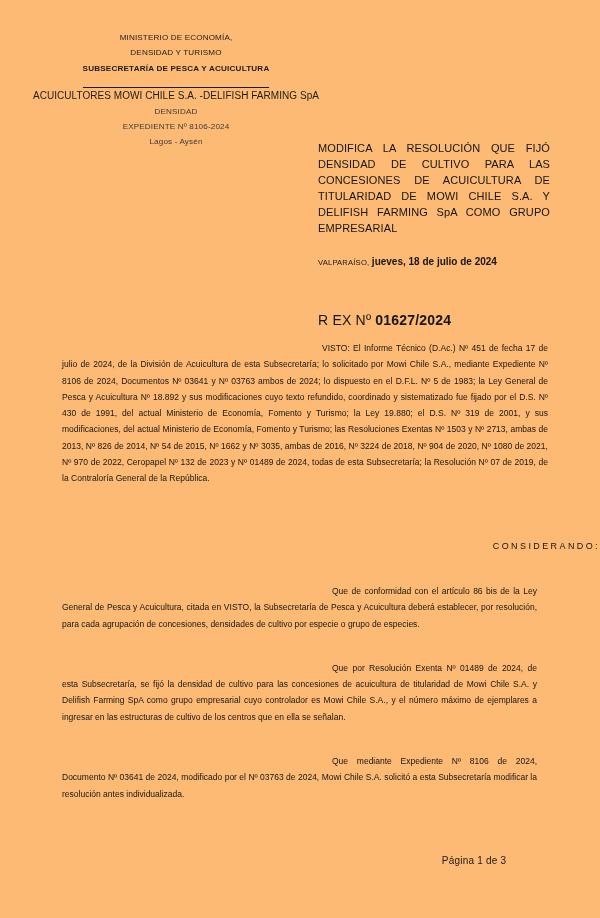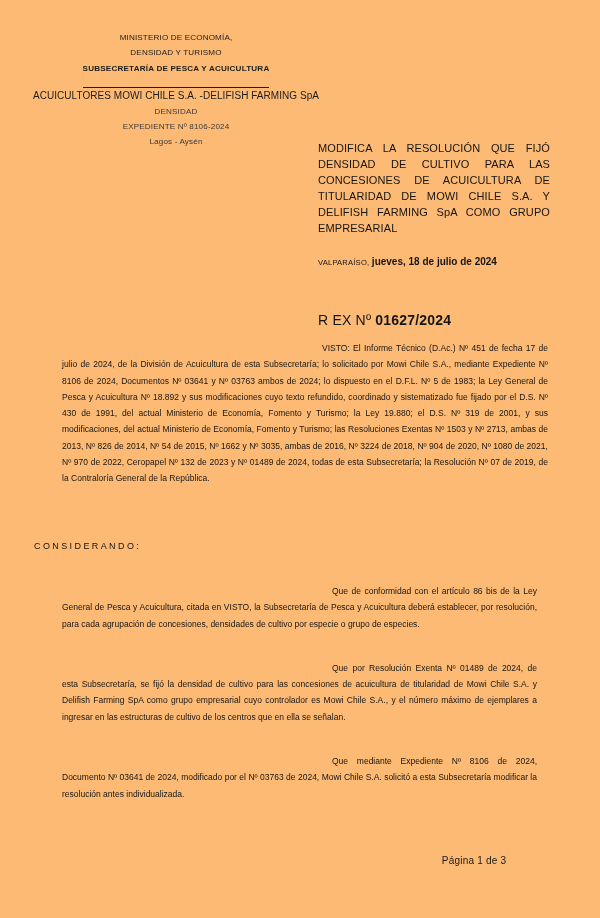--- a/index.html
+++ b/index.html
@@ -119,21 +119,21 @@
   .body-text p:last-child {
     margin-bottom: 17px;
   }
 
   
   .considerando {
     position: absolute;
     left: 0;
     top: 541px;
     width: 600px;
-    text-align: left;
+    text-align: right;
     font-size: 9px;
     letter-spacing: 2.4px;
     color: #151515;
     padding-left: 34px;
     box-sizing: border-box;
   }
 
   
   .considerando-body {
     position: absolute;

